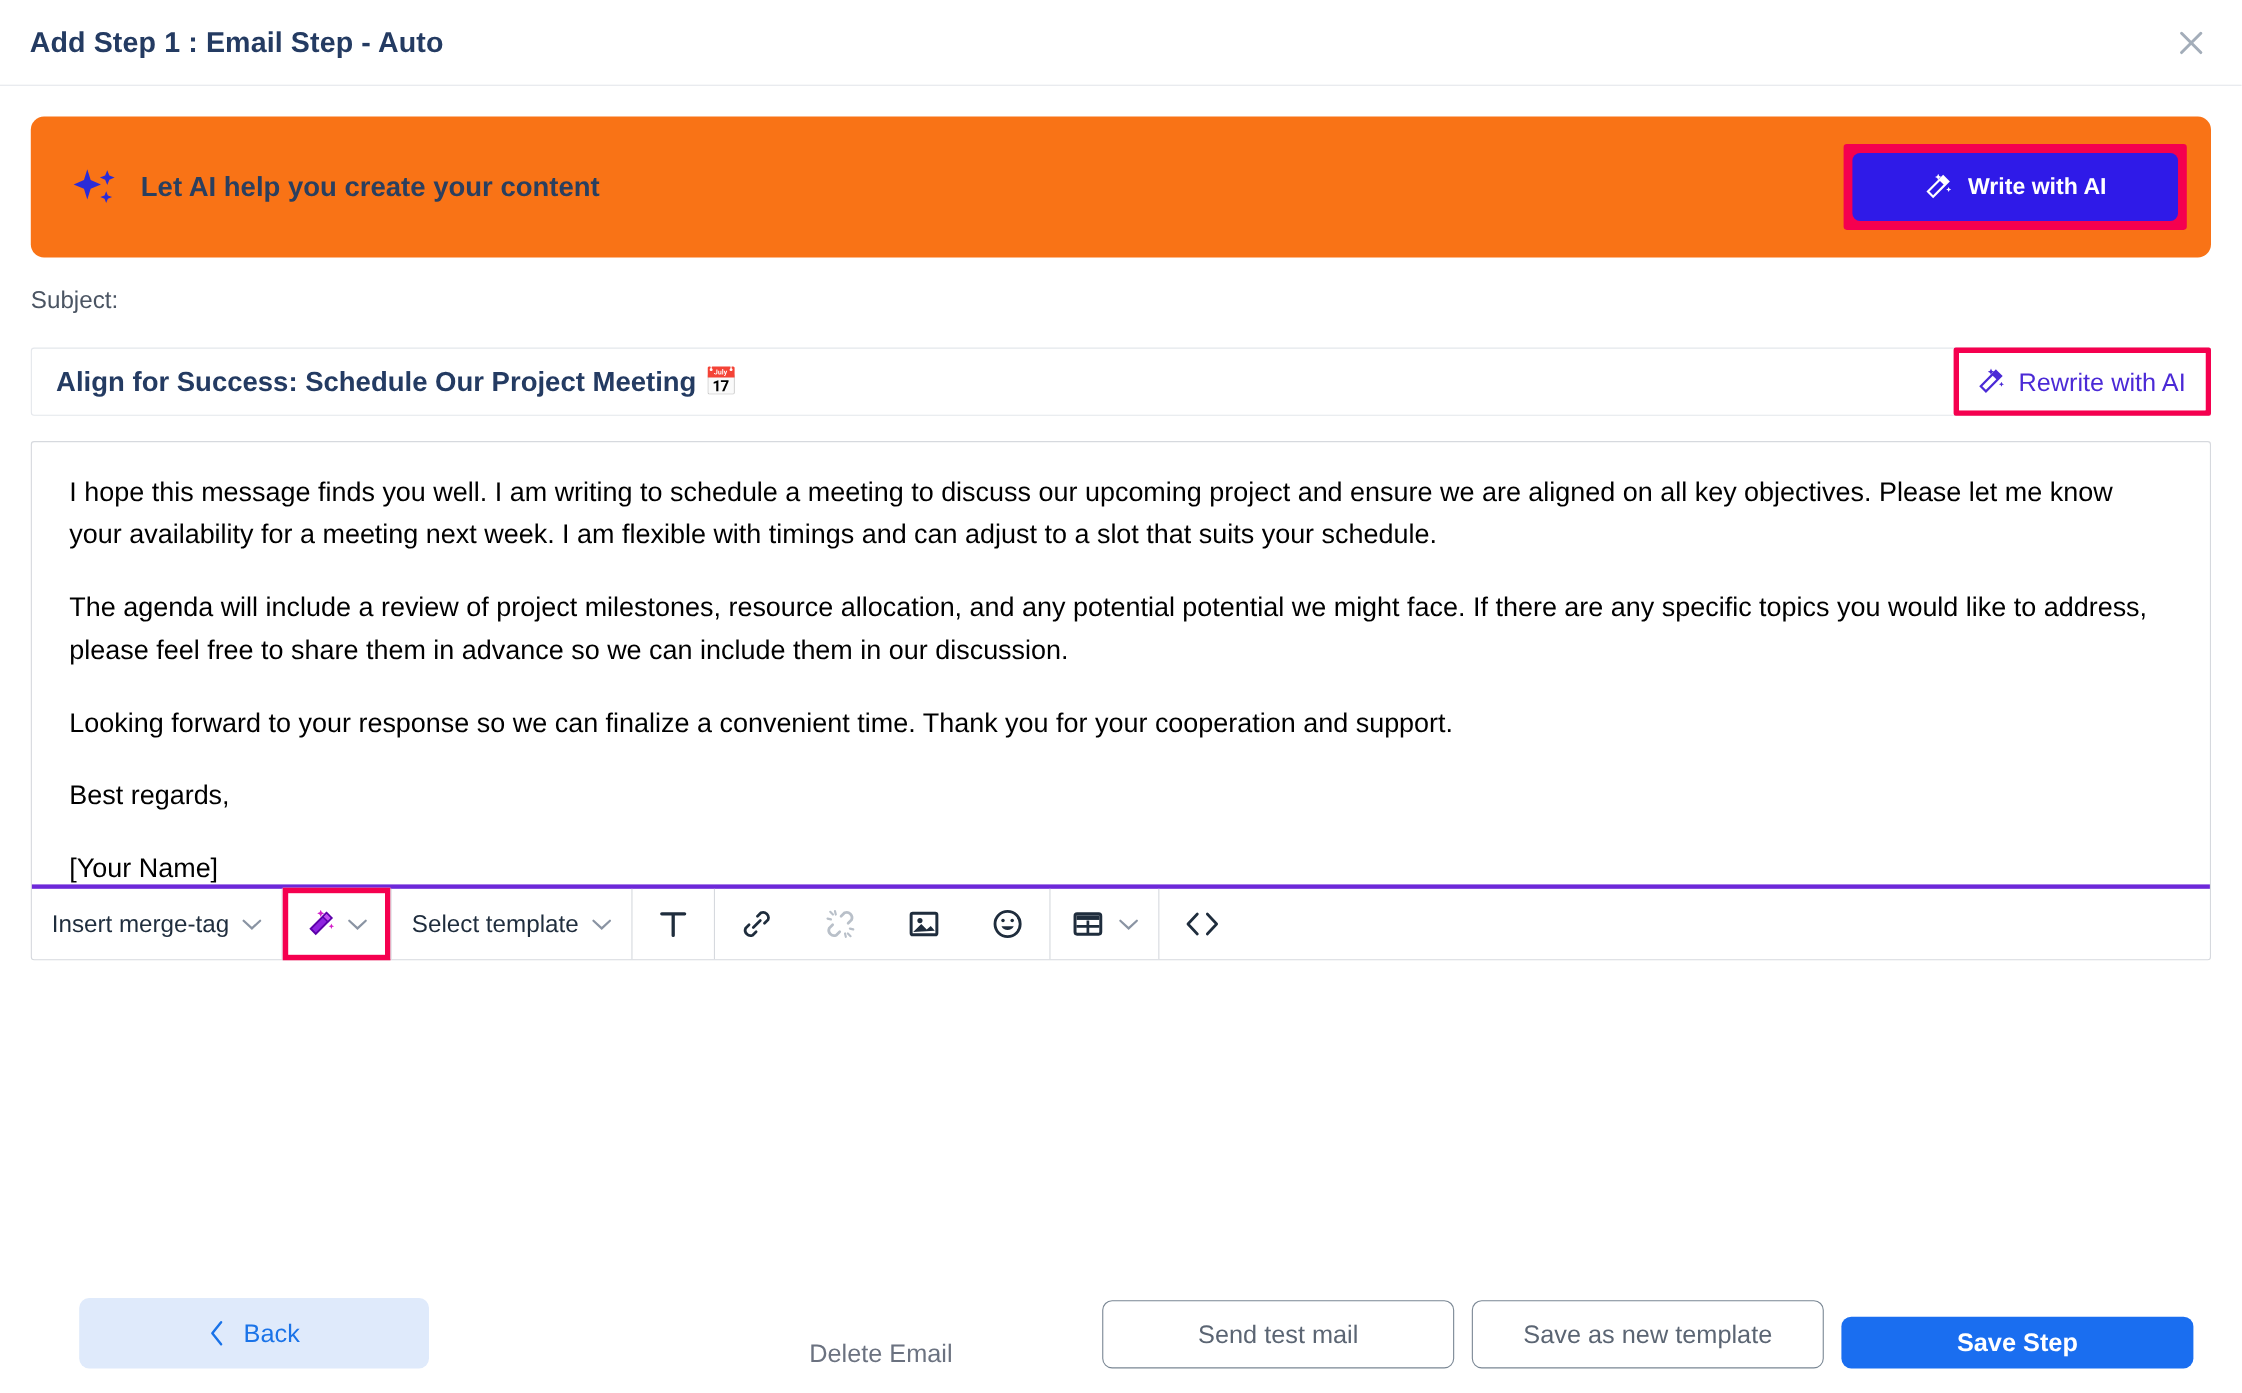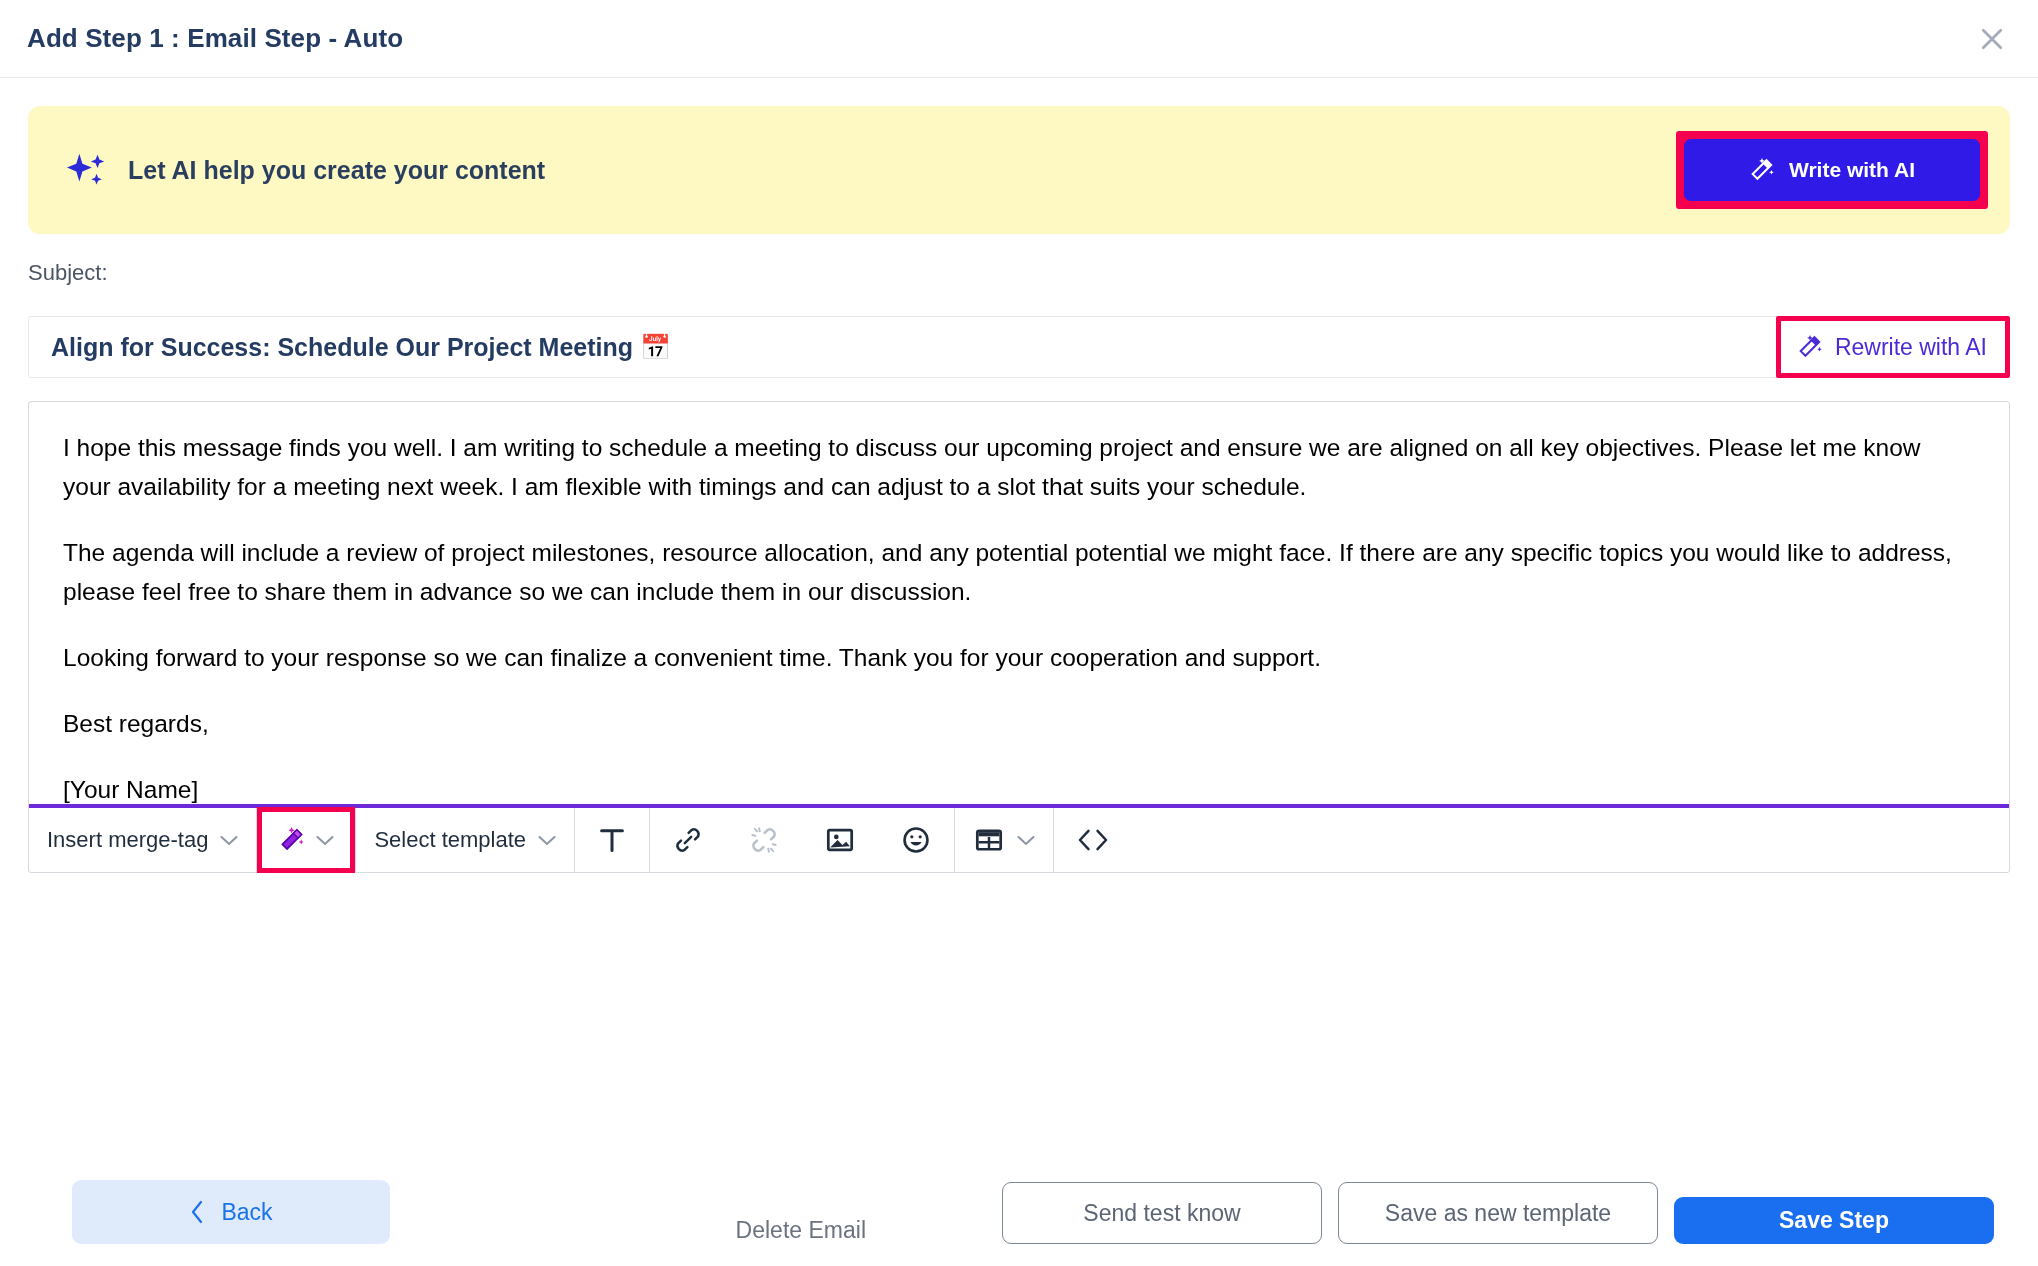--- a/index.html
+++ b/index.html
@@ -35,21 +35,21 @@
     width: 44px; height: 44px;
     display: flex; align-items: center; justify-content: center;
     cursor: pointer;
   }
   .close-btn svg { display: block; }
 
   
   .ai-banner {
     margin: 28px 28px 0 28px;
     height: 128px;
-    background: #fef9c3;
+    background: #f97316;
     border-radius: 12px;
     display: flex;
     align-items: center;
     padding: 0 28px 0 38px;
     position: relative;
   }
   .ai-banner-left {
     display: flex;
     align-items: center;
     gap: 20px;
@@ -400,16 +400,16 @@
 
 <div class="footer">
   <button class="back-btn">
     <svg width="16" height="26" viewBox="0 0 16 26">
       <path d="M12 3 L4 13 L12 23" stroke="#1a73e8" stroke-width="2.2" fill="none" stroke-linecap="round" stroke-linejoin="round"></path>
     </svg>
     <span>Back</span>
   </button>
   <div class="footer-spacer"></div>
   <div class="delete-email">Delete Email</div>
-  <button class="btn-outline">Send test know</button>
+  <button class="btn-outline">Send test mail</button>
   <button class="btn-outline">Save as new template</button>
   <button class="btn-primary">Save Step</button>
 </div>
 
 </body></html>

